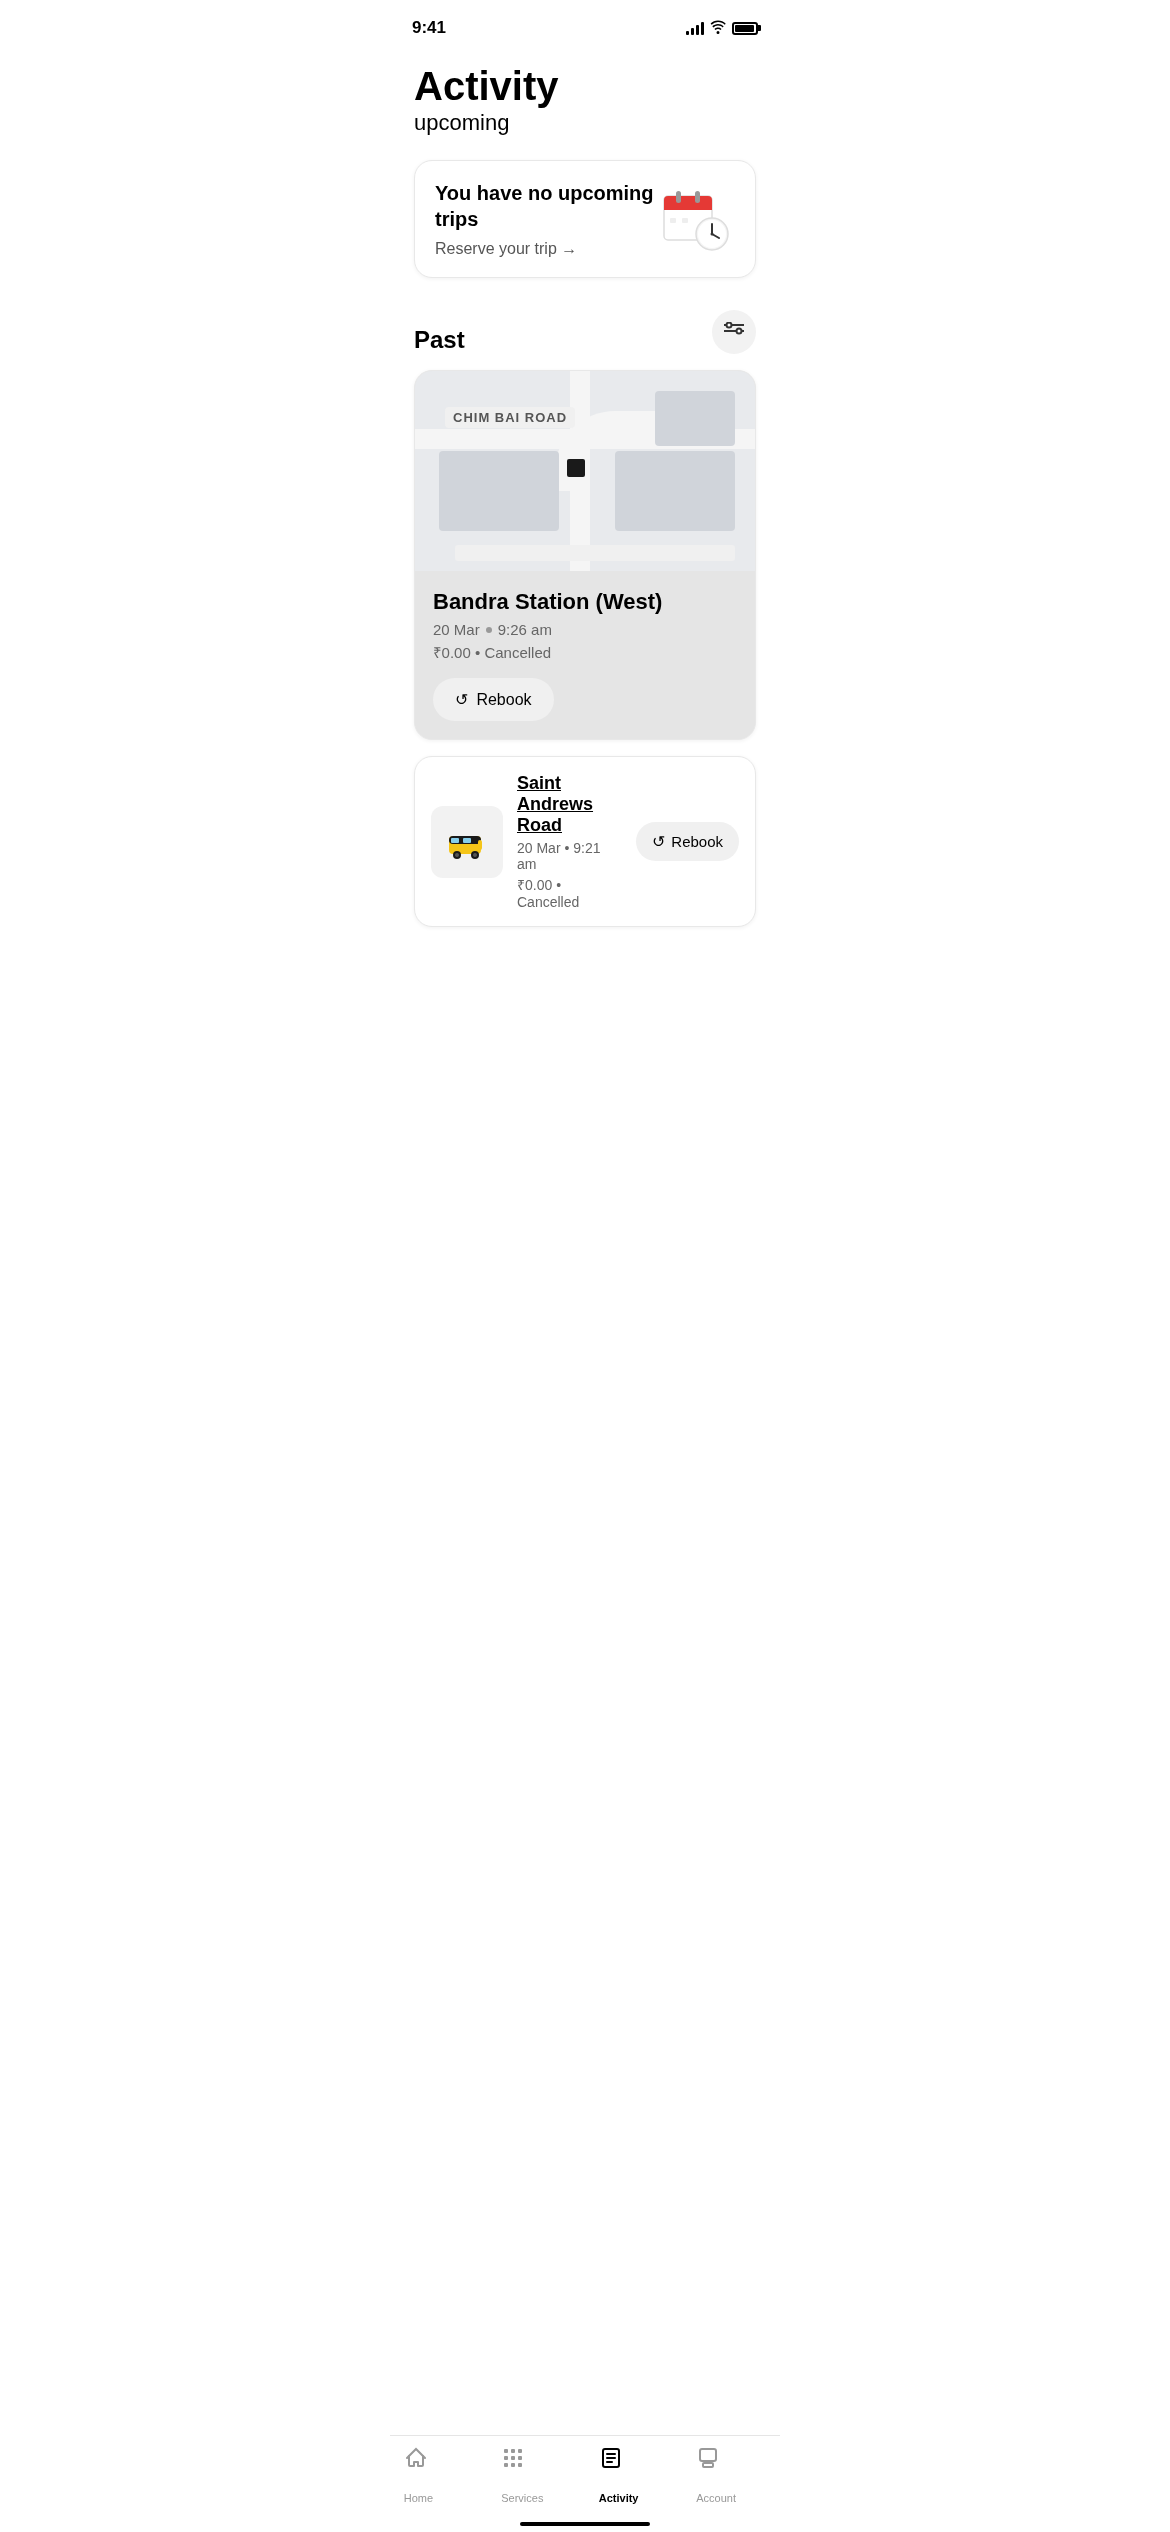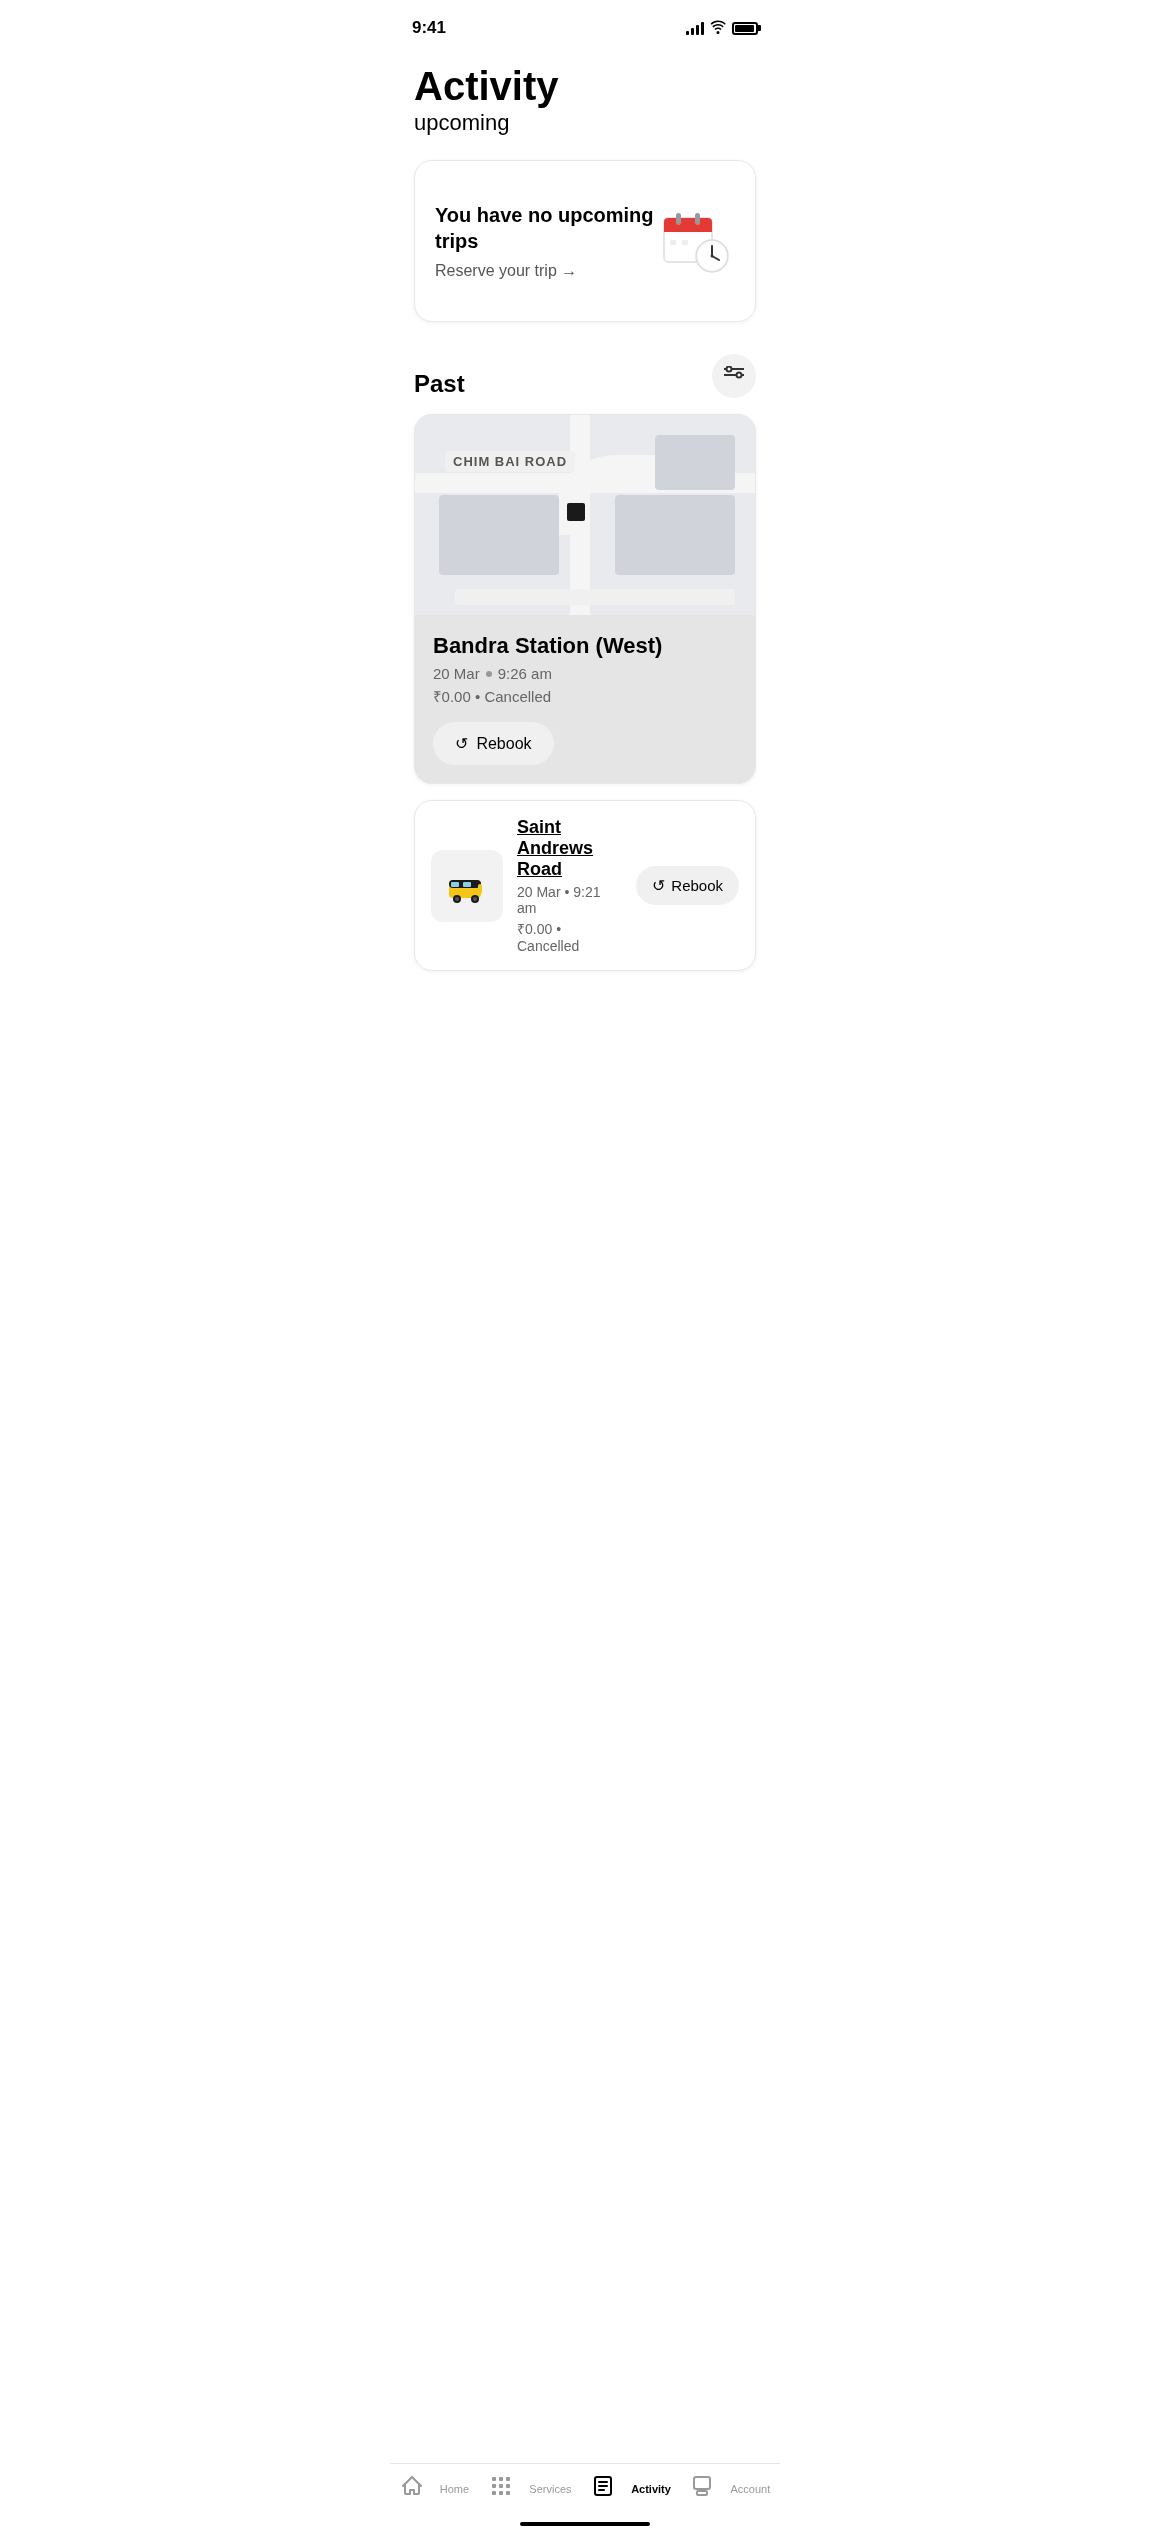--- a/index.html
+++ b/index.html
@@ -100,21 +100,21 @@
       font-weight: 400;
       color: #000;
       margin-bottom: 24px;
     }
 
     
     .upcoming-card {
       background: #fff;
       border-radius: 18px;
       border: 1px solid #e8e8e8;
-      padding: 40px 20px;
+      padding: 18px 20px;
       display: flex;
       justify-content: space-between;
       align-items: center;
       margin-bottom: 32px;
       box-shadow: 0 1px 4px rgba(0,0,0,0.06);
     }
     .upcoming-card-text {}
     .upcoming-card-title {
       font-size: 20px;
       font-weight: 700;
@@ -382,21 +382,22 @@
       transform: translateX(-50%);
       width: 390px;
       background: #fff;
       border-top: 1px solid #e5e5e5;
       display: flex;
       justify-content: space-around;
       padding: 10px 0 28px;
     }
     .tab-item {
       display: flex;
-      align-items: center;
+      flex-direction: column;
+      align-items: flex-start;
       gap: 16px;
       cursor: pointer;
       min-width: 70px;
     }
     .tab-icon {
       font-size: 24px;
       color: #999;
     }
     .tab-icon.active {
       color: #000;

